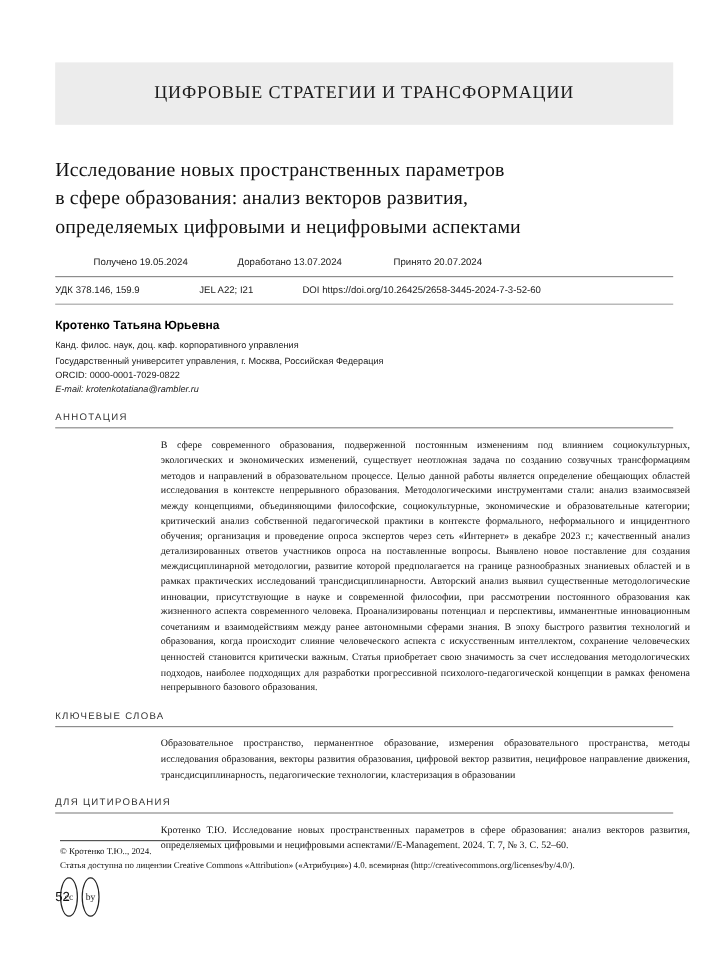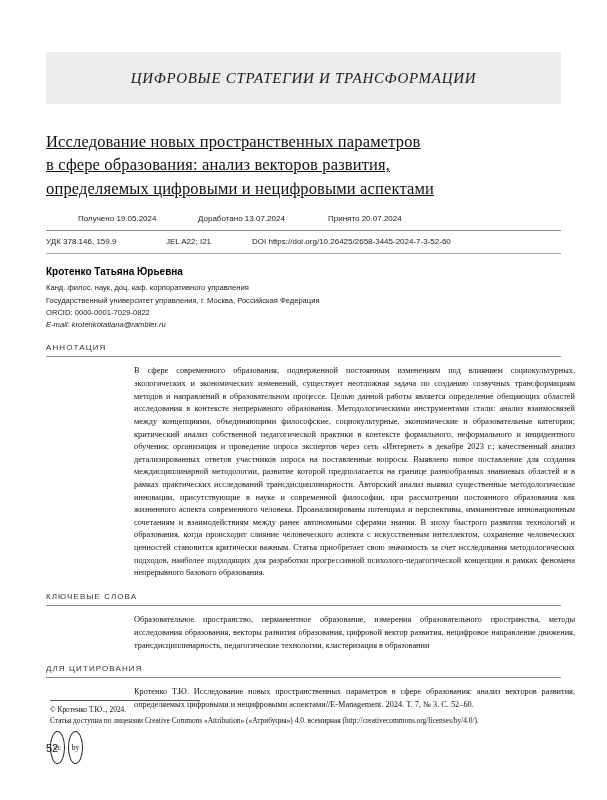--- a/index.html
+++ b/index.html
@@ -36,33 +36,32 @@
     height: 52px;
     display: flex;
     align-items: center;
     justify-content: center;
   }
   .section-band .label {
     font-family: "Liberation Serif", serif;
     font-size: 15px;
     letter-spacing: 0.7px;
     color: #1a1a1a;
-    font-style: italic;
   }
 
   
   .title {
     margin-top: 26px;
     font-family: "Liberation Serif", serif;
     font-size: 16.5px;
     line-height: 1.42;
     color: #111111;
     letter-spacing: 0.15px;
   }
-  .title div { white-space: nowrap; text-decoration: underline; }
+  .title div { white-space: nowrap; }
 
   
   .meta-row {
     margin-top: 14px;
     font-size: 8px;
     color: #1a1a1a;
     display: flex;
   }
   .meta-row .c1 { width: 120px; padding-left: 32px; }
   .meta-row .c2 { width: 130px; }

